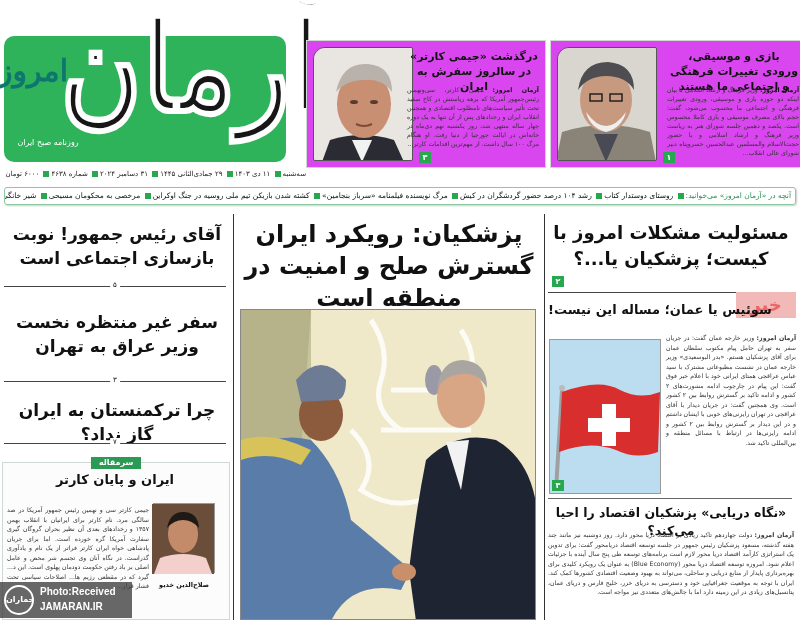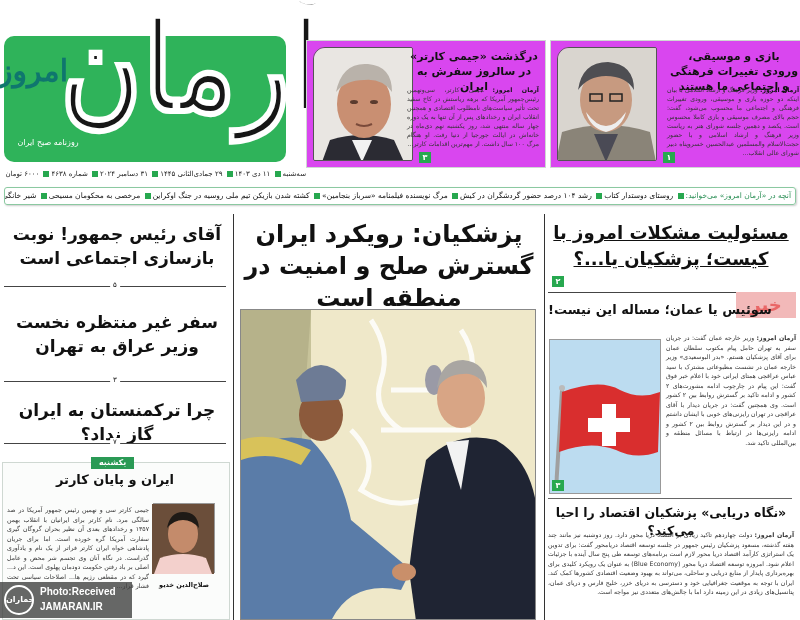--- a/index.html
+++ b/index.html
@@ -145,21 +145,21 @@
 <div class="abs sep" style="left:4px; top:381px; width:222px;">
     <span class="sepnum">۳</span>
   </div>
 
 <div class="abs lhead rtl" style="left:4px; top:398px; width:226px; text-align:center;">چرا ترکمنستان به ایران گاز نداد؟</div>
 <div class="abs sep" style="left:4px; top:443px; width:222px;">
     <span class="sepnum">۷</span>
   </div>
 
 <div class="abs editorial rtl">
-  <div class="label">یکشنبه</div>
+  <div class="label">سرمقاله</div>
   <div class="title">ایران و پایان کارتر</div>
   <div class="photo">
     <svg width="62" height="70" viewBox="0 0 62 70">
       <rect width="62" height="70" fill="#6b4e3a"></rect>
       <path d="M2 70 L8 54 Q31 46 54 54 L60 70 Z" fill="#f3d0cc"></path>
       <ellipse cx="31" cy="30" rx="15" ry="19" fill="#c48b6b"></ellipse>
       <path d="M15 24 Q18 8 31 8 Q46 8 47 24 Q40 16 31 16 Q22 16 15 24 Z" fill="#1f1a16"></path>
     </svg>
   </div>
   <div class="caption">صلاح‌الدین خدیو</div>
@@ -193,21 +193,21 @@
     <path d="M55 70 Q80 40 105 70 Q105 90 95 90 L60 92 Z" fill="#6d7b95"></path>
 
     <path d="M185 150 Q215 120 255 130 Q290 150 296 200 L296 311 L175 311 L168 260 Q175 200 185 150 Z" fill="#1f2433"></path>
     <path d="M205 132 L228 130 L220 180 Z" fill="#f2f2f2"></path>
     <ellipse cx="220" cy="88" rx="24" ry="30" fill="#d8a585"></ellipse>
     <path d="M196 78 Q200 50 222 50 Q246 52 246 78 Q236 62 222 64 Q206 64 196 78 Z" fill="#a9a6a2"></path>
     <ellipse cx="163" cy="262" rx="12" ry="9" fill="#c98f6a"></ellipse>
   </svg>
 </div>
 
-<div class="abs r-headline rtl" style="text-align:center;text-decoration:underline;">مسئولیت مشکلات امروز با کیست؛ پزشکیان یا...؟</div>
+<div class="abs r-headline rtl" style="text-align:center;">مسئولیت مشکلات امروز با کیست؛ پزشکیان یا...؟</div>
 <span class="abs badge" style="left:552px; top:276px;">۲</span>
 <div class="abs r-sep"></div>
 <div class="abs kick rtl" style="">خبر</div>
 <div class="abs r-sub rtl">سوئیس یا عمان؛ مساله این نیست!</div>
 
 <div class="abs flag-box">
   <svg width="112" height="155" viewBox="0 0 112 155">
     <rect width="112" height="155" fill="#bcdcf0"></rect>
     <line x1="12" y1="50" x2="6" y2="150" stroke="#a0a0a0" stroke-width="4"></line>
     <circle cx="12" cy="48" r="3" fill="#bbb"></circle>

